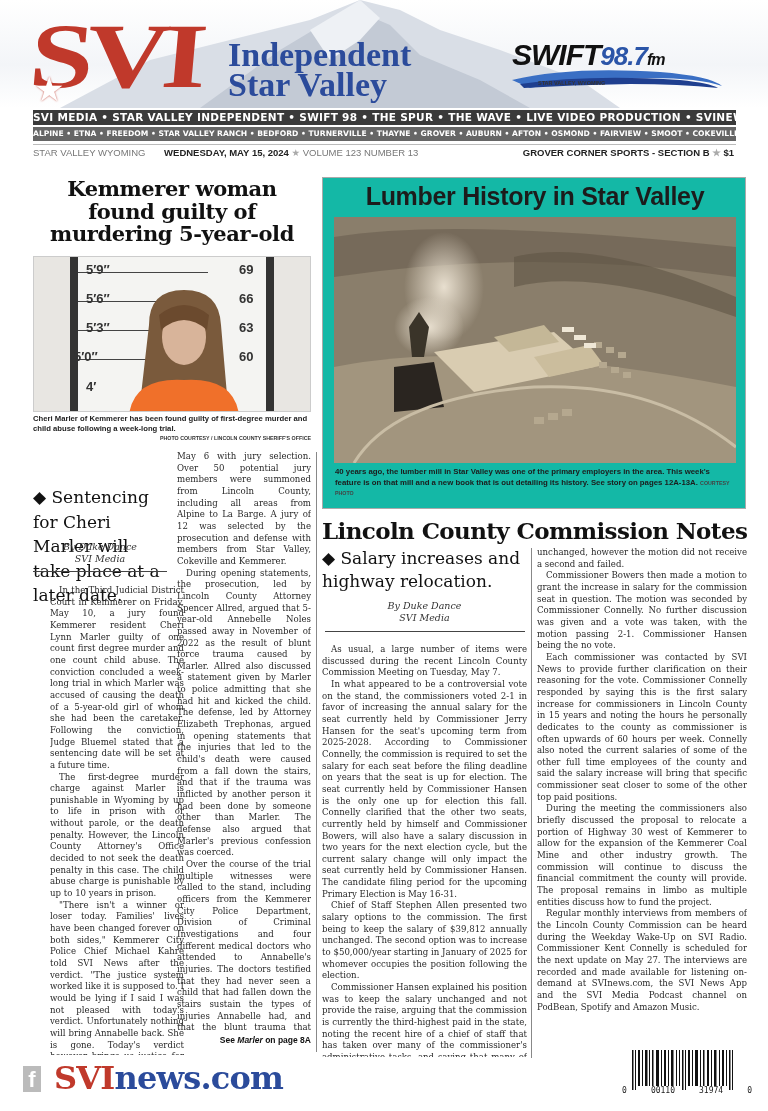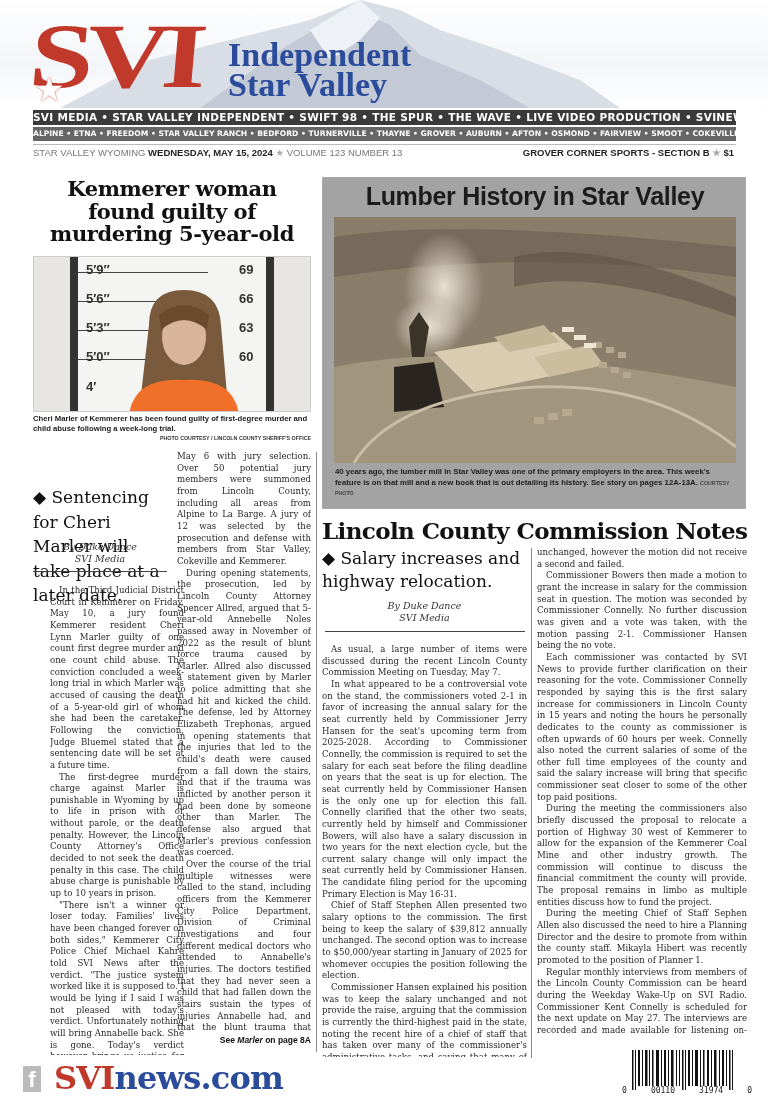--- a/index.html
+++ b/index.html
@@ -27,21 +27,21 @@
     font-size: 5.5px; font-weight: bold; color: #333; }
 
   .band1 { position: absolute; left: 33px; top: 110px; width: 703px; height: 15px; background: #3a3a3a;
     color: #fff; font-family: "DejaVu Sans", sans-serif; font-weight: bold; font-size: 10.5px;
     line-height: 15px; text-align: center; letter-spacing: 0.3px; white-space: nowrap; overflow: hidden; }
   .band2 { position: absolute; left: 33px; top: 127px; width: 703px; height: 14px; background: #666;
     color: #fff; font-family: "DejaVu Sans", sans-serif; font-weight: bold; font-size: 7.6px;
     line-height: 14px; text-align: center; white-space: nowrap; overflow: hidden; }
   .dateline { position: absolute; left: 33px; top: 144px; width: 703px; height: 16px; border-top: 1px solid #bbb;
     font-family: "Liberation Sans", sans-serif; font-size: 9.5px; line-height: 16px; color: #777; }
-  .dateline b { color: #222; }
+  .dateline b { color: #222; margin-left: 16px; }
   .dateline .star { color: #aaa; }
   .dateline .right { position: absolute; right: 2px; top: 0; color: #222; font-weight: bold; }
 
   
   .k-head { position: absolute; left: 33px; top: 178px; width: 278px; text-align: center;
     font-family: "DejaVu Serif", serif; font-weight: bold; font-size: 21px; line-height: 22.5px; color: #111;
     letter-spacing: -0.4px; }
   .mugshot { position: absolute; left: 33px; top: 256px; width: 278px; height: 156px; background: #e8e6e2; overflow: hidden;
     border: 1px solid #ccc; }
   .mug-board { position: absolute; left: 36px; top: 0; width: 204px; height: 156px; background: #f4f4f2;
@@ -62,21 +62,21 @@
   .body { font-size: 8.6px; line-height: 11.65px; text-align: justify; color: #2a2a2a; hyphens: auto; }
   .body p { text-indent: 9px; }
   .col-k1 { position: absolute; left: 50px; top: 585px; width: 134px; height: 470px; overflow: hidden; }
   .col-k2 { position: absolute; left: 177px; top: 451px; width: 134px; height: 582px; overflow: hidden; }
   .see-k { position: absolute; left: 177px; top: 1035px; width: 134px; text-align: right; font-family: "Liberation Sans", sans-serif;
     font-weight: bold; font-size: 8.5px; color: #111; }
   .see-k i { font-style: italic; text-align: center; }
   .vrule { position: absolute; left: 316px; width: 1px; background: #888; }
 
   
-  .lumber { position: absolute; left: 322px; top: 177px; width: 424px; height: 332px; background: #a3a3a3; border: 1px solid #aaa; }
+  .lumber { position: absolute; left: 322px; top: 177px; width: 424px; height: 332px; background: #14b8a6; border: 1px solid #aaa; }
   .lumber-title { position: absolute; left: 0; top: 3px; width: 424px; text-align: center; font-family: "Liberation Sans", sans-serif;
     font-weight: bold; font-size: 25px; line-height: 30px; color: #1c1c1c; letter-spacing: -0.3px; }
   .lumber-photo { position: absolute; left: 11px; top: 39px; width: 402px; height: 246px; overflow: hidden; background: #8e8270; }
   .lumber-caption { position: absolute; left: 12px; top: 289px; width: 402px; font-family: "Liberation Sans", sans-serif;
     font-weight: bold; font-size: 7.8px; line-height: 10.7px; color: #1c1c1c; }
   .lumber-caption small { font-size: 5.3px; font-weight: bold; color: #444; }
 
   
   .c-head { position: absolute; left: 322px; top: 517px; width: 426px; font-weight: bold; font-size: 23px; line-height: 28px;
     color: #111; letter-spacing: -0.6px; white-space: nowrap; }
@@ -105,20 +105,30 @@
     <polygon points="0,108 90,60 170,40 250,20 300,0 340,10 380,30 440,50 520,80 560,108" fill="#d9dee6"></polygon>
     <polygon points="140,108 220,50 290,8 330,25 360,55 420,80 470,108" fill="#c3cad5"></polygon>
     <polygon points="250,30 300,0 320,18 300,40 270,60" fill="#eef1f5"></polygon>
   </svg>
   <div class="svi-logo">SVI</div>
   <div class="svi-star">★</div>
   <div class="title-block">
     <div>Independent</div>
     <div>Star Valley</div>
   </div>
+  <div class="swift">
+    <svg class="swift-swoosh" viewBox="0 0 215 24">
+      <path d="M2,14 Q60,0 150,6 Q200,10 212,20 Q190,12 140,12 Q70,12 20,22 Z" fill="#3a6fc4"></path>
+      <path d="M10,18 Q80,8 170,14 Q200,17 208,22 Q170,18 120,18 Q60,19 14,22 Z" fill="#1f3f8f"></path>
+    </svg>
+    <div class="swift-text">
+      <span>SWIFT</span><span class="swift-num">98.7</span><span class="swift-fm">fm</span>
+    </div>
+    <div class="swift-sub">STAR VALLEY, WYOMING</div>
+  </div>
 </header>
 
 <div class="band1">SVI MEDIA • STAR VALLEY INDEPENDENT • SWIFT 98 • THE SPUR • THE WAVE • LIVE VIDEO PRODUCTION • SVINEWS.COM</div>
 <div class="band2">ALPINE • ETNA • FREEDOM • STAR VALLEY RANCH • BEDFORD • TURNERVILLE • THAYNE • GROVER • AUBURN • AFTON • OSMOND • FAIRVIEW • SMOOT • COKEVILLE</div>
 <div class="dateline">
   <span>STAR VALLEY WYOMING</span>
   <b>WEDNESDAY, MAY 15, 2024</b>
   <span class="star">★</span>
   <span>VOLUME 123 NUMBER 13</span>
   <span class="right">
@@ -132,21 +142,21 @@
 
 <div class="mugshot">
   <div class="mug-board"></div>
   <div class="mug-line" style="top:15px"></div>
   <div class="mug-line" style="top:44px"></div>
   <div class="mug-line" style="top:73px"></div>
   <div class="mug-line" style="top:102px"></div>
   <div class="mug-lbl" style="left:52px;top:5px">5′9″</div>
   <div class="mug-lbl" style="left:52px;top:34px">5′6″</div>
   <div class="mug-lbl" style="left:52px;top:63px">5′3″</div>
-  <div class="mug-lbl" style="left:52px;top:92px">5′0″</div>
+  <div class="mug-lbl" style="left:40px;top:92px">5′0″</div>
   <div class="mug-lbl" style="left:52px;top:122px">4′</div>
   <div class="mug-lbl" style="left:205px;top:5px">69</div>
   <div class="mug-lbl" style="left:205px;top:34px">66</div>
   <div class="mug-lbl" style="left:205px;top:63px">63</div>
   <div class="mug-lbl" style="left:205px;top:92px">60</div>
   <svg class="mug-person" viewBox="0 0 110 130">
     <path d="M20,40 Q20,5 55,5 Q90,5 92,40 L98,110 L12,110 Z" fill="#7a5a3c"></path>
     <ellipse cx="55" cy="52" rx="22" ry="28" fill="#d8b49a"></ellipse>
     <path d="M30,30 Q55,10 80,30 L78,45 Q55,25 32,45 Z" fill="#6b4a2e"></path>
     <path d="M0,130 Q5,92 55,95 Q105,92 110,130 Z" fill="#f0702a"></path>
@@ -238,21 +248,20 @@
   <p>In what appeared to be a controversial vote on the stand, the commissioners voted 2-1 in favor of increasing the annual salary for the seat currently held by Commissioner Jerry Hansen for the seat's upcoming term from 2025-2028. According to Commissioner Connelly, the commission is required to set the salary for each seat before the filing deadline on years that the seat is up for election. The seat currently held by Commissioner Hansen is the only one up for election this fall. Connelly clarified that the other two seats, currently held by himself and Commissioner Bowers, will also have a salary discussion in two years for the next election cycle, but the current salary change will only impact the seat currently held by Commissioner Hansen. The candidate filing period for the upcoming Primary Election is May 16-31.</p>
   <p>Chief of Staff Stephen Allen presented two salary options to the commission. The first being to keep the salary of $39,812 annually unchanged. The second option was to increase to $50,000/year starting in January of 2025 for whomever occupies the position following the election.</p>
   <p>Commissioner Hansen explained his position was to keep the salary unchanged and not provide the raise, arguing that the commission is currently the third-highest paid in the state, noting the recent hire of a chief of staff that has taken over many of the commissioner's administrative tasks, and saying that many of the other county employees should receive raises before the commissioners. Commissioner Hansen made a motion to keep the salary</p>
 </div>
 <div class="vrule" style="left:531px;top:548px;height:510px"></div>
 <div class="body col-c2">
   <p style="text-indent:0">unchanged, however the motion did not receive a second and failed.</p>
   <p>Commissioner Bowers then made a motion to grant the increase in salary for the commission seat in question. The motion was seconded by Commissioner Connelly. No further discussion was given and a vote was taken, with the motion passing 2-1. Commissioner Hansen being the no vote.</p>
   <p>Each commissioner was contacted by SVI News to provide further clarification on their reasoning for the vote. Commissioner Connelly responded by saying this is the first salary increase for commissioners in Lincoln County in 15 years and noting the hours he personally dedicates to the county as commissioner is often upwards of 60 hours per week. Connelly also noted the current salaries of some of the other full time employees of the county and said the salary increase will bring that specific commissioner seat closer to some of the other top paid positions.</p>
   <p>During the meeting the commissioners also briefly discussed the proposal to relocate a portion of Highway 30 west of Kemmerer to allow for the expansion of the Kemmerer Coal Mine and other industry growth. The commission will continue to discuss the financial commitment the county will provide. The proposal remains in limbo as multiple entities discuss how to fund the project.</p>
-  <p>During the meeting Chief of Staff Sephen Allen also discussed the need to hire a Planning Director and the desire to promote from within the county staff. Mikayla Hibert was recently promoted to the position of Planner 1.</p>
   <p>Regular monthly interviews from members of the Lincoln County Commission can be heard during the Weekday Wake-Up on SVI Radio. Commissioner Kent Connelly is scheduled for the next update on May 27. The interviews are recorded and made available for listening on-demand at SVInews.com, the SVI News App and the SVI Media Podcast channel on PodBean, Spotify and Amazon Music.</p>
 </div>
 
 <div class="fb">f</div>
 <div class="svinews">
   <span class="r">SVI</span><span class="b">news.com</span>
 </div>
 <svg class="barcode" viewBox="0 0 115 44">
   <g fill="#111">
     <rect x="4" y="0" width="1.5" height="40"></rect>

